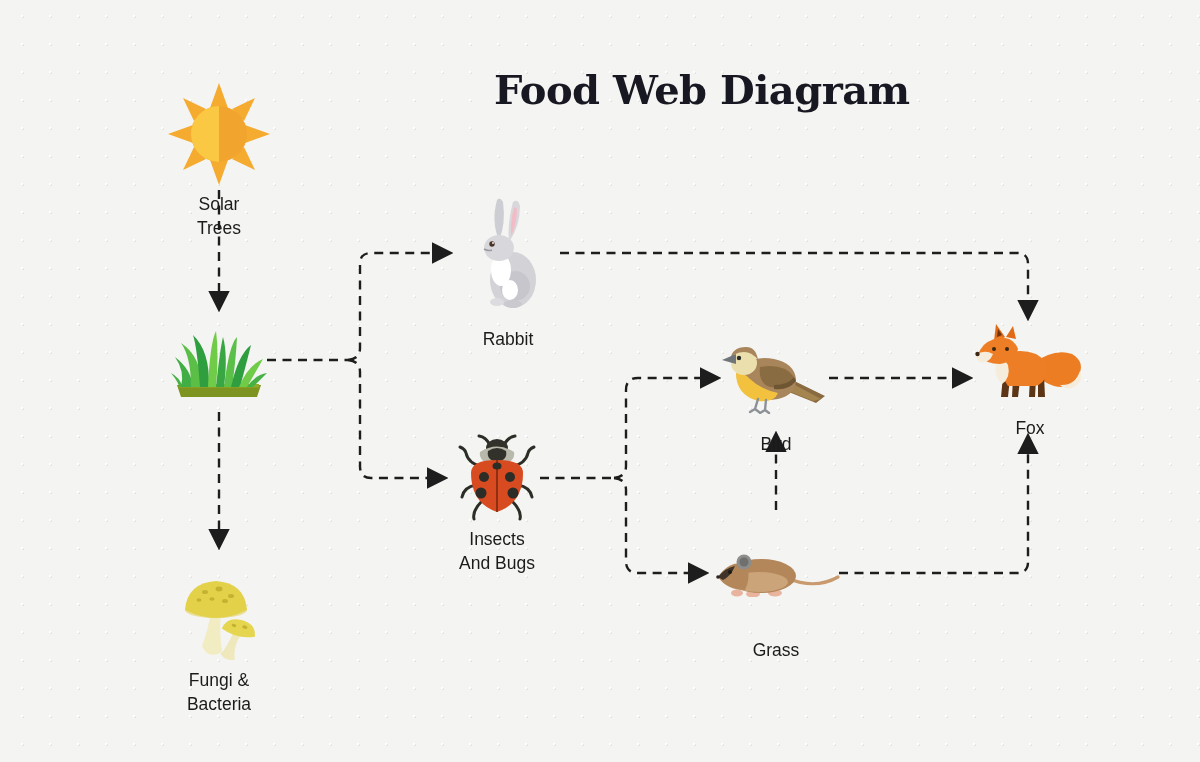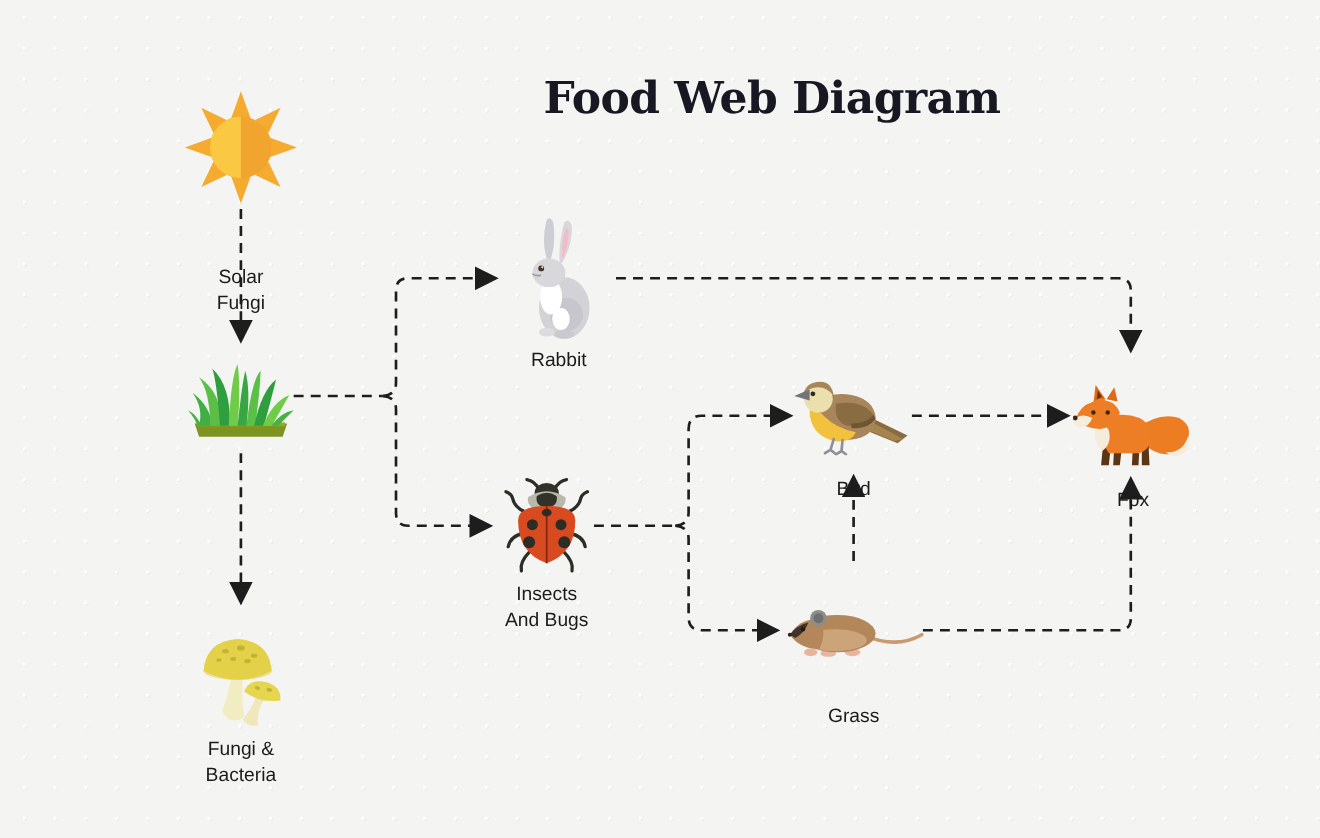--- a/index.html
+++ b/index.html
@@ -22,35 +22,35 @@
   .connectors{position:absolute;left:0;top:0;z-index:1;}
   .connectors path.edge{fill:none;stroke:#1d1d1d;stroke-width:2.4;stroke-dasharray:9 6.5;}
   .node{
     position:absolute;margin:0;z-index:2;display:flex;flex-direction:column;align-items:center;
     width:140px;
   }
   .node figcaption{
     font-size:17.5px;line-height:24px;color:#1b1b1b;text-align:center;white-space:nowrap;
   }
   .node figcaption span{display:block;}
-  #node-solar  {left:149px;top:82px;gap:47px;}
+  #node-solar  {left:149px;top:82px;}
   #node-solar  figcaption{margin-top:6px;}
   #node-grass  {left:149px;top:327px;}
   #node-grass  figcaption{margin-top:12px;}
   #node-fungi  {left:149px;top:572px;}
   #node-fungi  figcaption{margin-top:3px;}
   #node-rabbit {left:438px;top:196px;}
-  #node-rabbit figcaption{margin-top:6px;}
+  #node-rabbit figcaption{margin-top:18px;}
   #node-insects{left:427px;top:433px;}
   #node-insects figcaption{margin-top:3px;}
   #node-bird   {left:706px;top:343px;}
   #node-bird   figcaption{margin-top:18px;}
   #node-mouse  {left:706px;top:550px;}
   #node-mouse  figcaption{margin-top:41px;}
-  #node-fox    {left:960px;top:346px;justify-content:flex-end;}
+  #node-fox    {left:960px;top:320px;justify-content:flex-end;}
   #node-fox    figcaption{margin-top:17px;}
 </style>
 </head>
 <body>
 
 <div class="canvas">
 
   <h1 class="title">Food Web Diagram</h1>
 
   <svg class="connectors" width="1200" height="762" viewBox="0 0 1200 762">
@@ -83,21 +83,21 @@
         <path d="M16 16 L27 39 L39 27 Z"></path>
         <path d="M88 16 L65 27 L77 39 Z"></path>
         <path d="M16 88 L39 77 L27 65 Z"></path>
         <path d="M88 88 L77 65 L65 77 Z"></path>
       </g>
       <circle cx="52" cy="52" r="28" fill="#f1a52e"></circle>
       <path d="M52 24 A28 28 0 0 0 52 80 Z" fill="#fbc843"></path>
     </svg>
     <figcaption>
       <span>Solar</span>
-      <span>Fungi</span>
+      <span>Trees</span>
     </figcaption>
   </figure>
 
   <figure class="node" id="node-grass">
     <svg width="100" height="71" viewBox="0 0 100 71">
       <path d="M8 58 L92 58 L88 70 L12 70 Z" fill="#7d9421"></path>
       <rect x="10" y="57" width="80" height="3.5" fill="#93ab28"></rect>
       <path d="M14 60 Q10 50 2 46 Q10 56 10 60 Z" fill="#46b245"></path>
       <path d="M12 60 Q16 44 6 30 Q22 42 24 60 Z" fill="#41ae45"></path>
       <path d="M22 60 Q22 30 12 16 Q33 30 32 60 Z" fill="#5bbf47"></path>

